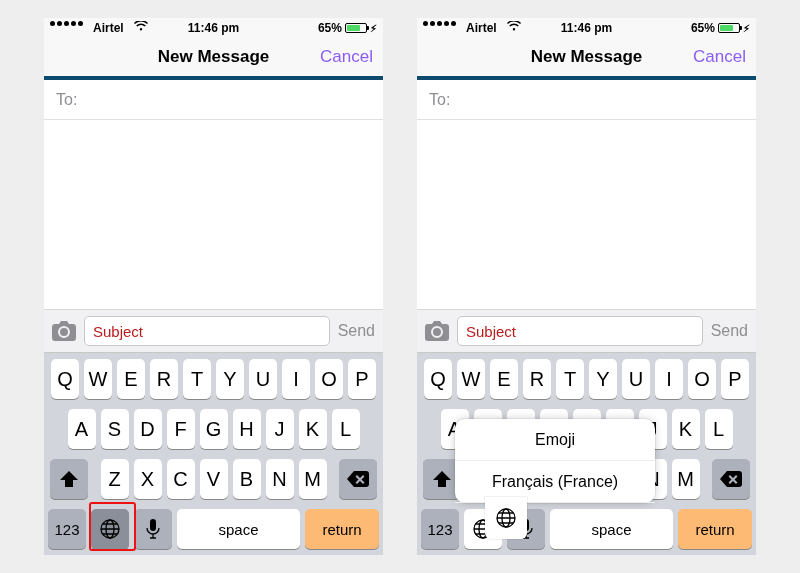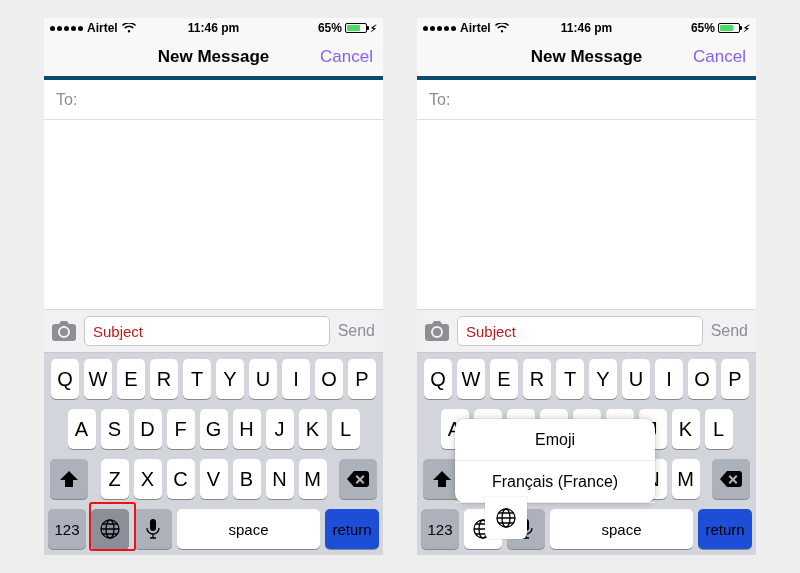--- a/index.html
+++ b/index.html
@@ -28,21 +28,21 @@
     height: 20px;
     background: #f8f8f8;
     display: flex;
     align-items: center;
     font-size: 12px;
     font-weight: 600;
     color: #000;
     padding: 0 6px;
     position: relative;
   }
-  .statusbar .left { display:flex; align-items:center; gap:4px; }
+  .statusbar .left { display:flex; align-items:flex-start; gap:10px; }
   .statusbar .center { position:absolute; left:0; right:0; text-align:center; }
   .statusbar .right { margin-left:auto; display:flex; align-items:center; gap:3px; }
   .dots { display:flex; gap:2px; }
   .dot { width:5px; height:5px; border-radius:50%; background:#000; }
   .battery {
     width:22px; height:10px; border:1px solid #000; border-radius:2px; position:relative;
   }
   .battery::after{
     content:""; position:absolute; right:-3px; top:2px; width:2px; height:4px; background:#000; border-radius:0 1px 1px 0;
   }
@@ -117,21 +117,21 @@
   .kkey.letter{ width:28px; }
   .kkey.fn{ background:#acb1bb; color:#000; }
   .kkey.shift{ width:38px; }
   .kkey.del{ width:38px; }
   .row2wrap{ padding:0 16px; }
   .row3wrap{ display:flex; gap:5px; padding:0 2px; }
   .row3wrap .spacer{flex:1; display:flex; gap:5px; justify-content:center;}
   .bottomrow{ display:flex; gap:5px; }
   .kkey.small{ width:38px; font-size:15px; background:#acb1bb; }
   .kkey.space{ flex:1; background:#fff; font-size:15px; }
-  .kkey.return{ width:54px; background:#1d4ed8; font-size:15px; }
+  .kkey.return{ width:74px; background:#fdba74; font-size:15px; }
   .kkey.mic{ width:38px; background:#acb1bb;}
   .kkey.globe{ width:38px; background:#acb1bb;}
   .kkey.active{ background:#8a8f99; }
   
   .globe-highlight{
     position:absolute;
     border:2.5px solid #e11;
     border-radius:3px;
     pointer-events:none;
   }

